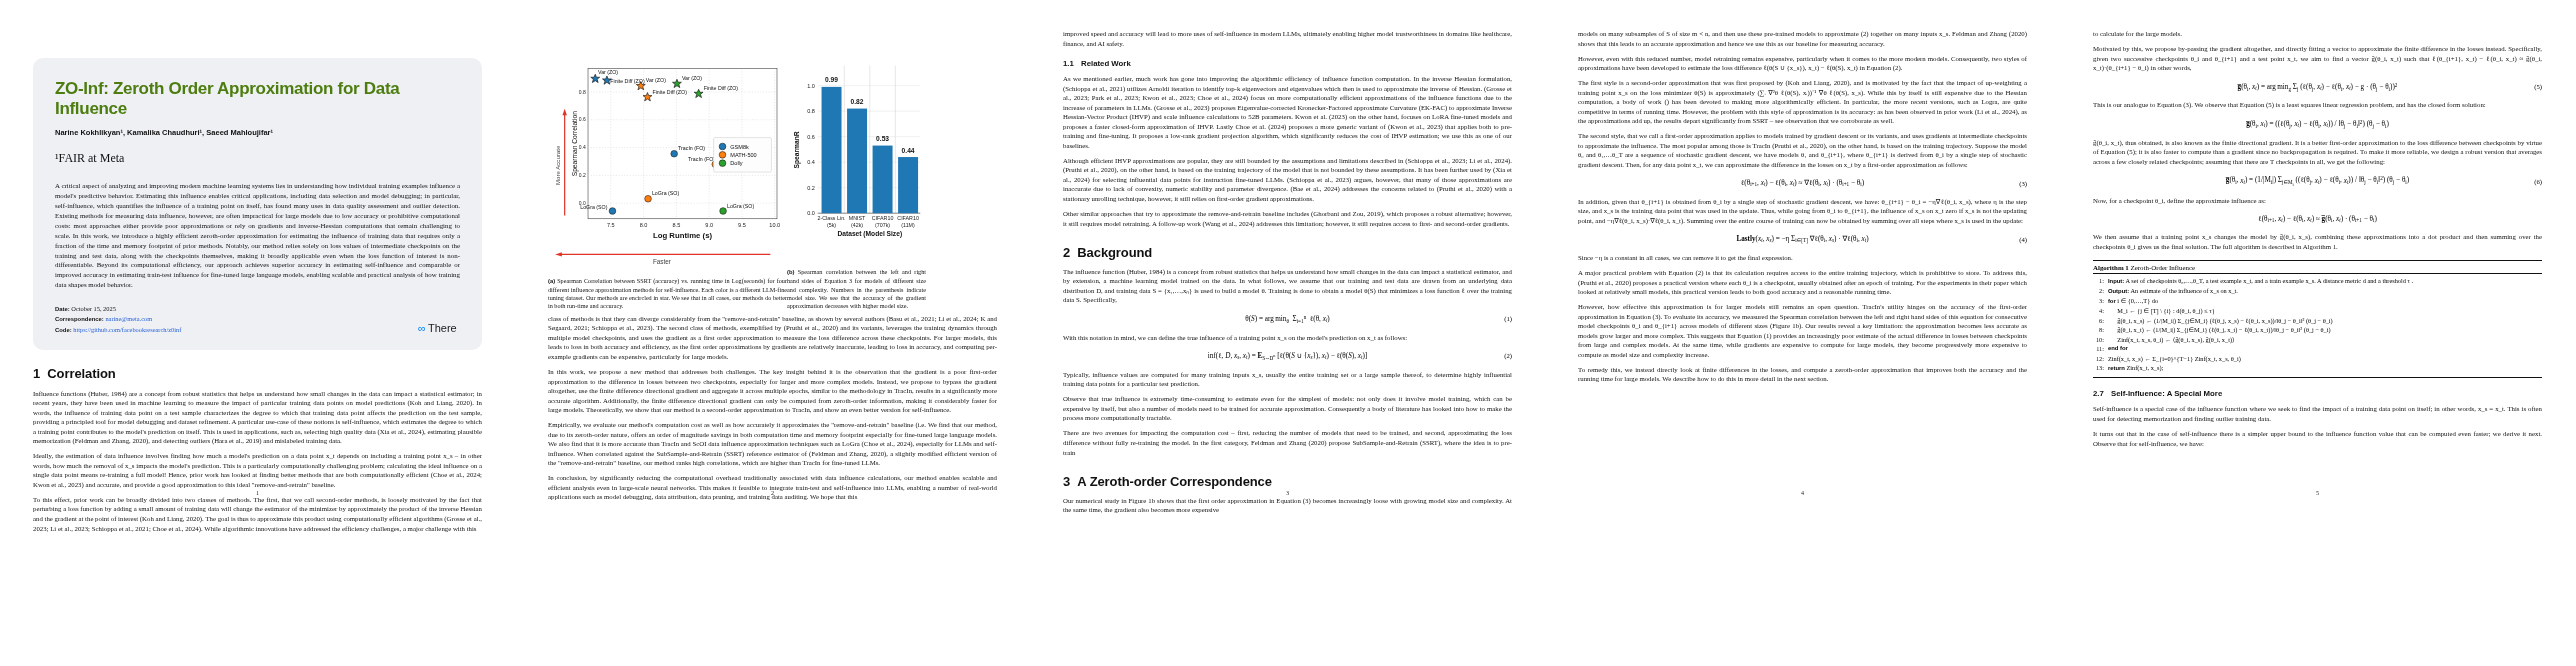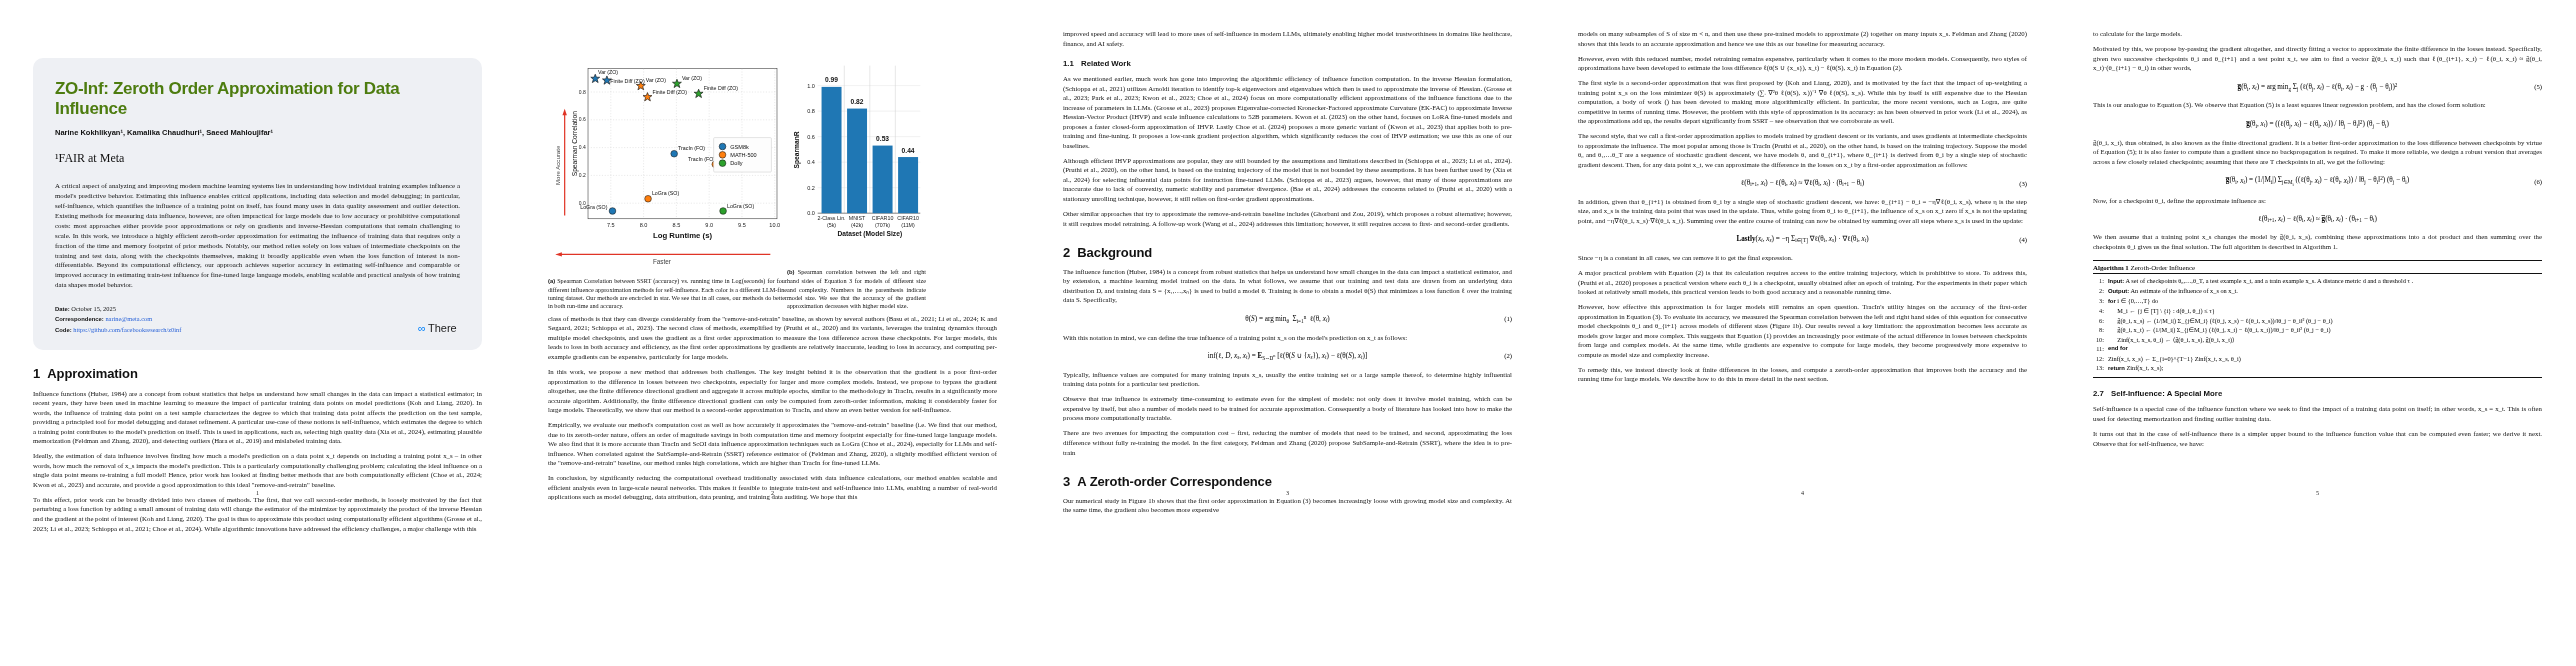--- a/index.html
+++ b/index.html
@@ -166,21 +166,21 @@
           </div>
         </div>
         <div class="meta-logo">
           <span class="infinity">∞</span>
           <span>There</span>
         </div>
       </div>
     </div>
 
     <h1 class="sec">
-      <span class="num">1</span><span>Approximation</span>
+      <span class="num">1</span><span>Correlation</span>
     </h1>
 
     <p class="body">Influence functions (Huber, 1984) are a concept from robust statistics that helps us understand how small changes in the data can impact a statistical estimator; in recent years, they have been used in machine learning to measure the impact of particular training data points on model predictions (Koh and Liang, 2020). In words, the influence of training data point on a test sample characterizes the degree to which that training data point affects the prediction on the test sample, providing a principled tool for model debugging and dataset refinement. A particular use-case of these notions is self-influence, which estimates the degree to which a training point contributes to the model's prediction on itself. This is used in applications, such as, selecting high quality data (Xia et al., 2024), estimating plausible memorization (Feldman and Zhang, 2020), and detecting outliers (Hara et al., 2019) and mislabeled training data.</p>
     <p class="body">Ideally, the estimation of data influence involves finding how much a model's prediction on a data point x_t depends on including a training point x_s – in other words, how much the removal of x_s impacts the model's prediction. This is a particularly computationally challenging problem; calculating the ideal influence on a single data point means re-training a full model! Hence, prior work has looked at finding better methods that are both computationally efficient (Choe et al., 2024; Kwon et al., 2023) and accurate, and provide a good approximation to this ideal "remove-and-retrain" baseline.</p>
     <p class="body">To this effect, prior work can be broadly divided into two classes of methods. The first, that we call second-order methods, is loosely motivated by the fact that perturbing a loss function by adding a small amount of training data will change the estimator of the minimizer by approximately the product of the inverse Hessian and the gradient at the point of interest (Koh and Liang, 2020). The goal is thus to approximate this product using computationally efficient algorithms (Grosse et al., 2023; Li et al., 2023; Schioppa et al., 2021; Choe et al., 2024). While algorithmic innovations have addressed the efficiency challenges, a major challenge with this</p>
 
     <div class="page-num">1</div>
   </div>
 
   <div class="page">

